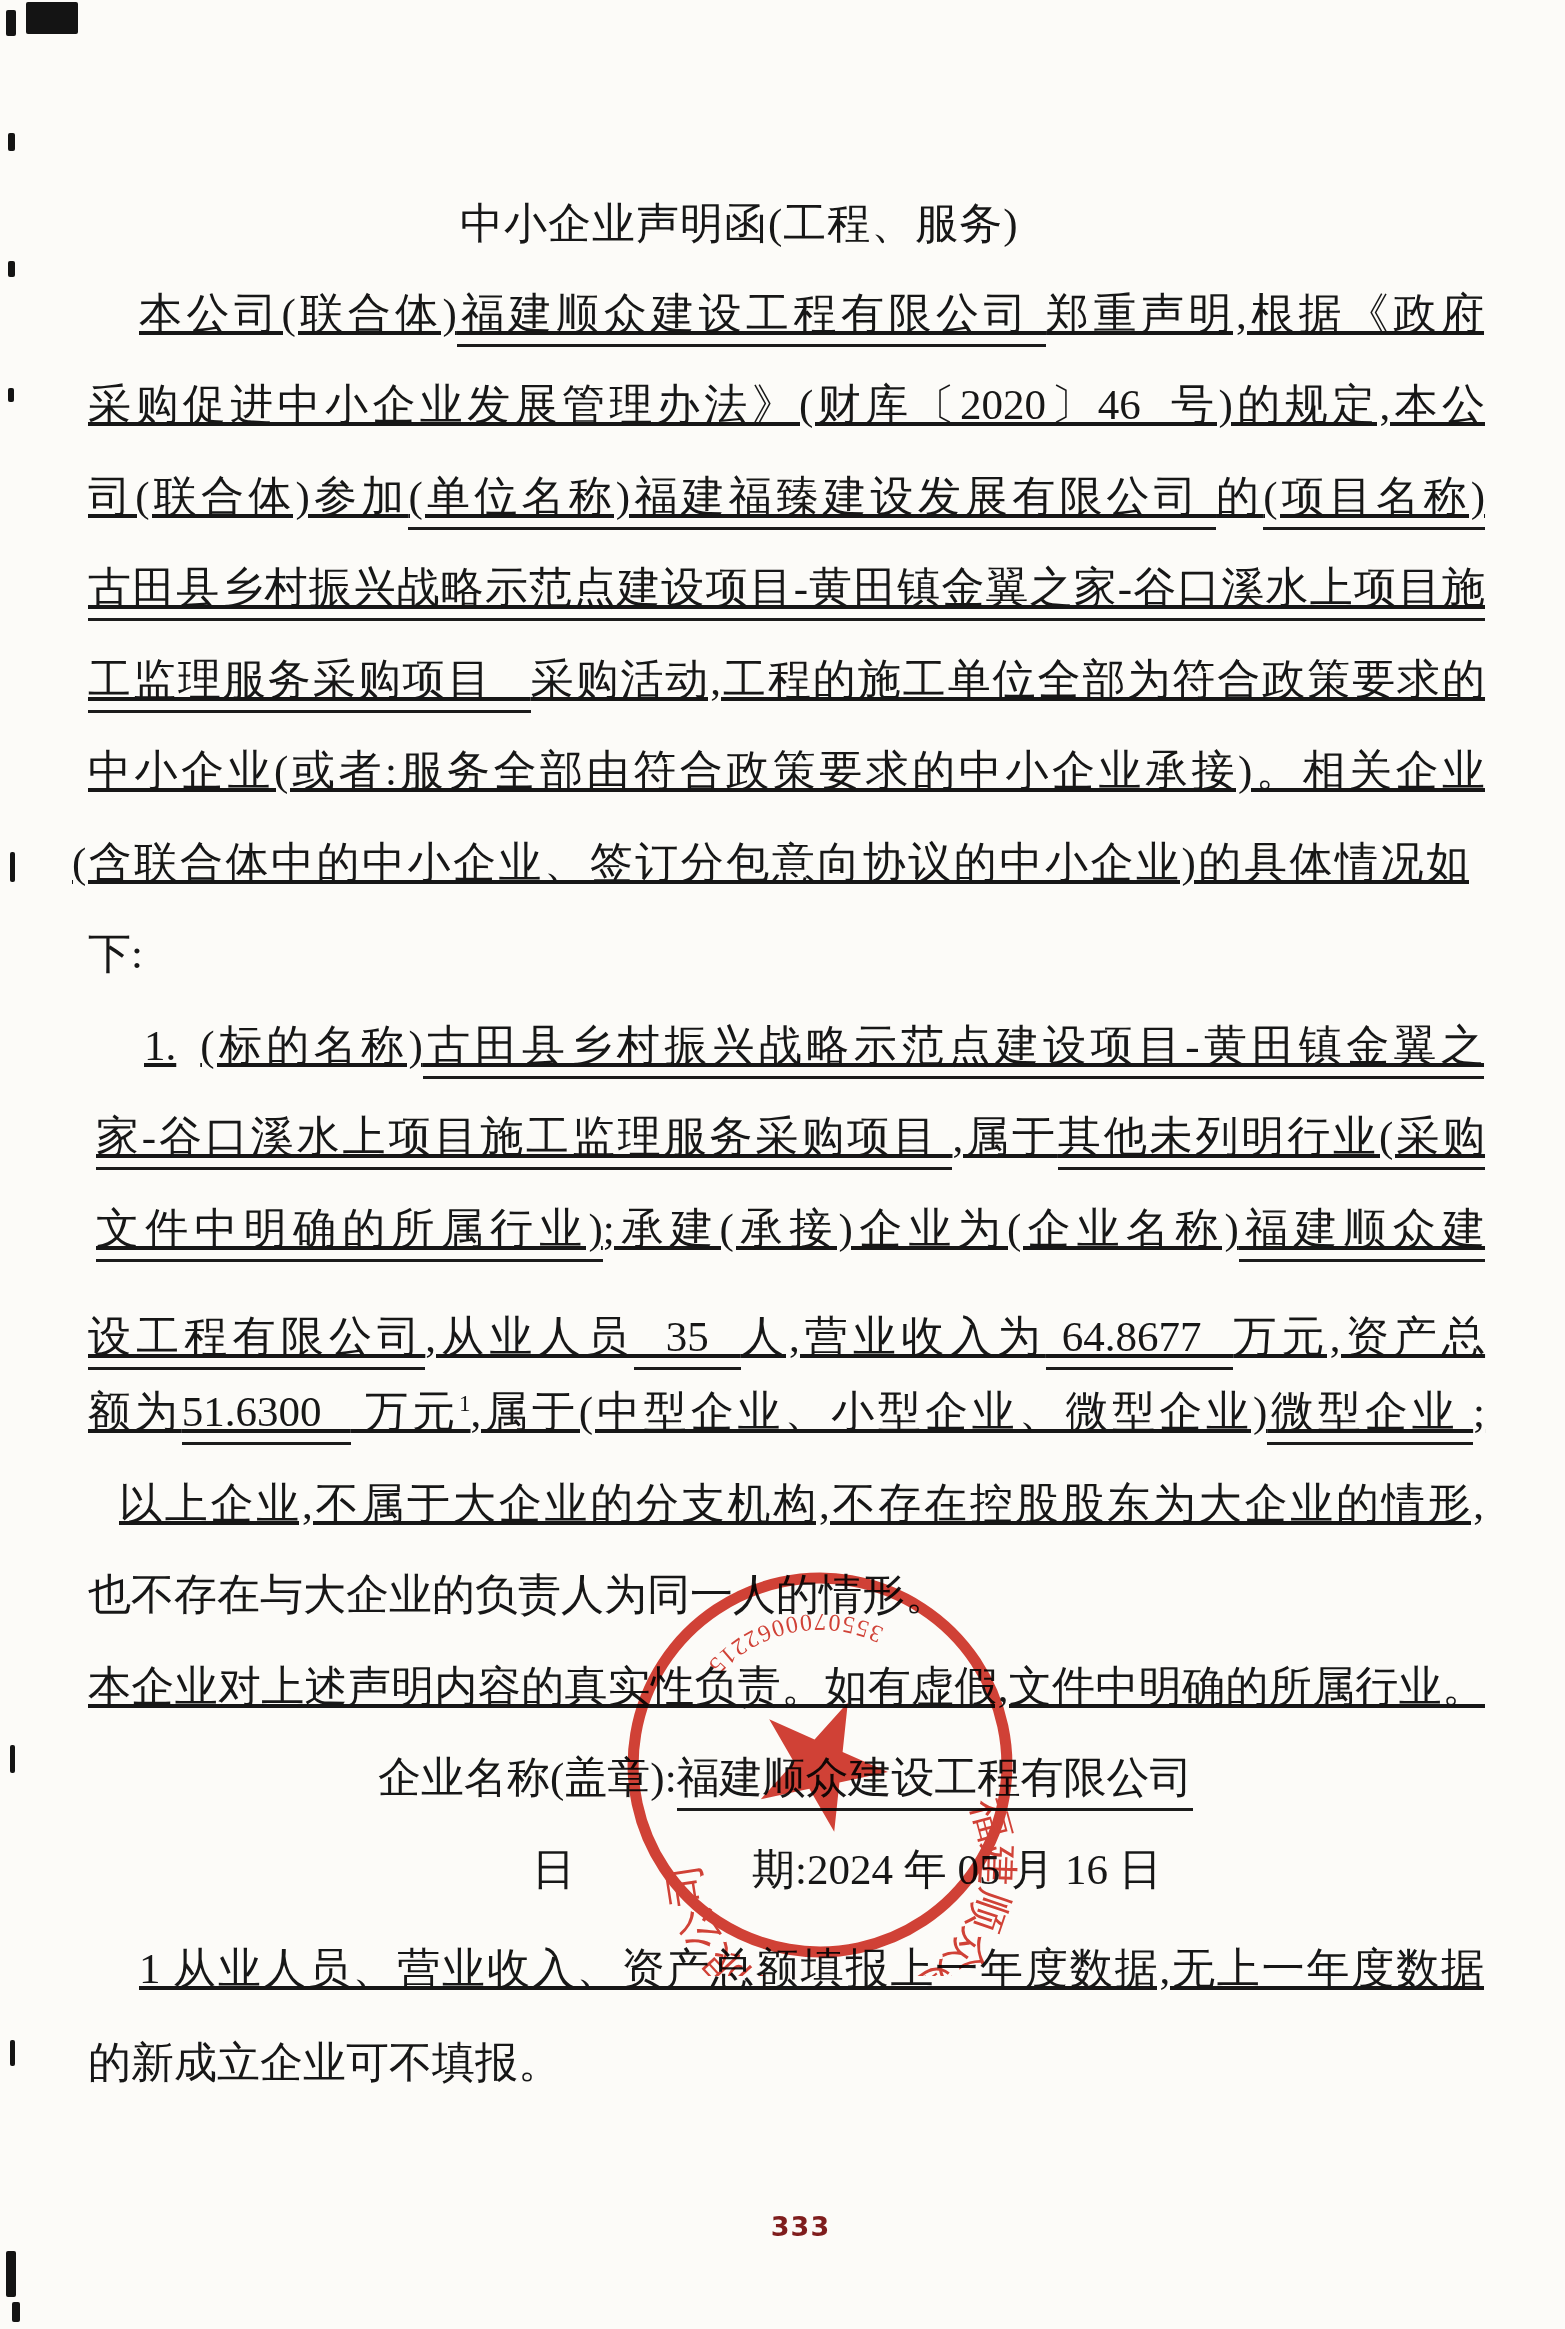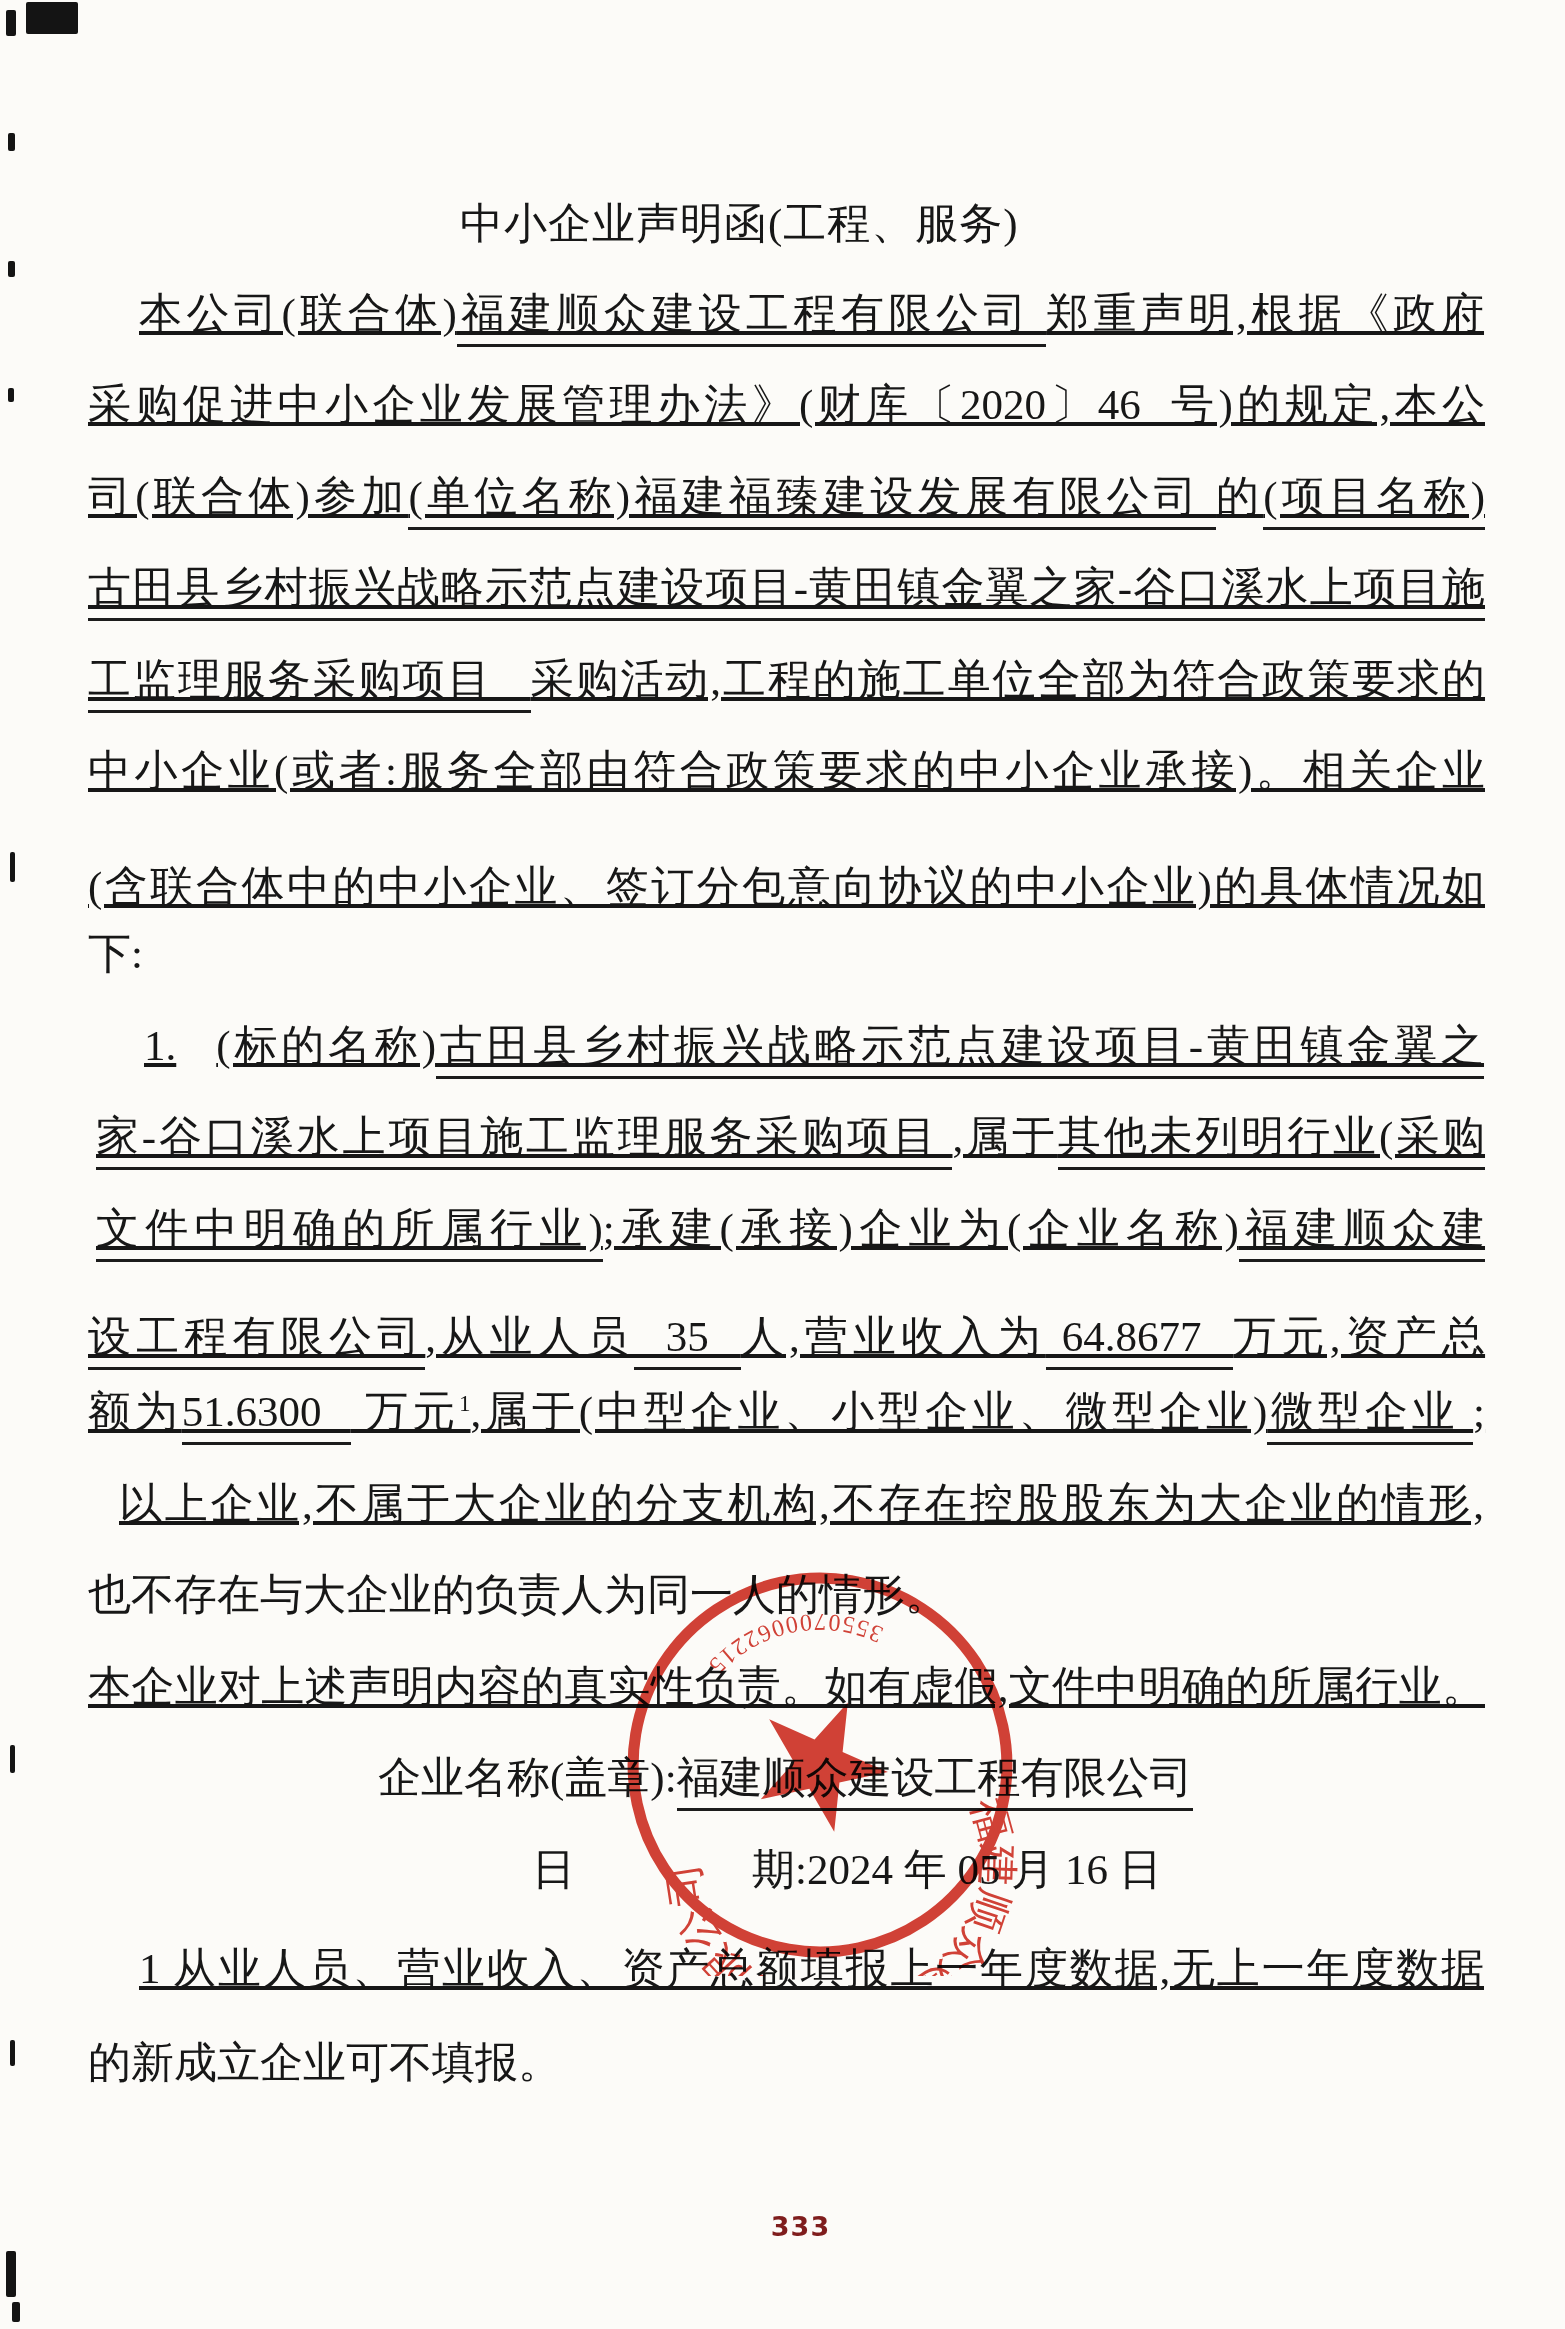--- a/index.html
+++ b/index.html
@@ -37,23 +37,23 @@
 
   <div class="title">中小企业声明函(工程、服务)</div>
 
   <div>
       <div class="line just" style="left: 139px; top: 287px; width: 1345px;"><span>本公司(联合体)</span><span class="u">福建顺众建设工程有限公司&nbsp;</span><span>郑重声明,根据《政府</span></div>
       <div class="line just" style="left: 88px; top: 378px; width: 1397px;"><span>采购促进中小企业发展管理办法》(财库〔2020〕46&nbsp;&nbsp;号)的规定,本公</span></div>
       <div class="line just" style="left: 88px; top: 470px; width: 1397px;"><span>司(联合体)参加</span><span class="u">(单位名称)福建福臻建设发展有限公司&nbsp;</span><span>的</span><span class="u">(项目名称)</span></div>
       <div class="line just" style="left: 88px; top: 561px; width: 1397px;"><span class="u">古田县乡村振兴战略示范点建设项目-黄田镇金翼之家-谷口溪水上项目施</span></div>
       <div class="line just" style="left: 88px; top: 653px; width: 1397px;"><span class="u">工监理服务采购项目&nbsp;&nbsp;&nbsp;</span><span>采购活动,工程的施工单位全部为符合政策要求的</span></div>
       <div class="line just" style="left: 88px; top: 744px; width: 1397px;"><span>中小企业(或者:服务全部由符合政策要求的中小企业承接)。相关企业</span></div>
-      <div class="line just" style="left: 88px; top: 836px; width: 1397px; margin-top: 24px;"><span>(含联合体中的中小企业、签订分包意向协议的中小企业)的具体情况如</span></div>
+      <div class="line just" style="left: 72px; top: 836px; width: 1397px;"><span>(含联合体中的中小企业、签订分包意向协议的中小企业)的具体情况如</span></div>
       <div class="line" style="left: 88px; top: 927px;"><span>下:</span></div>
-      <div class="line just" style="left: 144px; top: 1019px; width: 1340px;"><span>1.</span><span style="margin-left: 40px;">(标的名称)</span><span class="u">古田县乡村振兴战略示范点建设项目-黄田镇金翼之</span></div>
+      <div class="line just" style="left: 144px; top: 1019px; width: 1340px;"><span>1.</span><span style="margin-left: 24px;">(标的名称)</span><span class="u">古田县乡村振兴战略示范点建设项目-黄田镇金翼之</span></div>
       <div class="line just" style="left: 96px; top: 1110px; width: 1389px;"><span class="u">家-谷口溪水上项目施工监理服务采购项目&nbsp;</span><span>,属于</span><span class="u">其他未列明行业(采购</span></div>
       <div class="line just" style="left: 96px; top: 1202px; width: 1389px;"><span class="u">文件中明确的所属行业)</span><span>;承建(承接)企业为(企业名称)</span><span class="u">福建顺众建</span></div>
       <div class="line just" style="left: 88px; top: 1294px; width: 1397px; margin-top: 16px;"><span class="u">设工程有限公司</span><span>,从业人员</span><span class="u">&nbsp;&nbsp;35&nbsp;&nbsp;</span><span>人,营业收入为</span><span class="u">&nbsp;64.8677&nbsp;&nbsp;</span><span>万元,资产总</span></div>
       <div class="line just" style="left: 88px; top: 1385px; width: 1397px;"><span>额为</span><span class="u">51.6300&nbsp;&nbsp;</span><span>&nbsp;万元</span><span class="sup">1</span><span>,属于(中型企业、小型企业、微型企业)</span><span class="u">微型企业&nbsp;</span><span>;</span></div>
       <div class="line just" style="left: 119px; top: 1477px; width: 1365px;"><span>以上企业,不属于大企业的分支机构,不存在控股股东为大企业的情形,</span></div>
       <div class="line" style="left: 88px; top: 1568px;"><span>也不存在与大企业的负责人为同一人的情形。</span></div>
       <div class="line just" style="left: 88px; top: 1660px; width: 1397px;"><span>本企业对上述声明内容的真实性负责。如有虚假,文件中明确的所属行业。</span></div>
       <div class="line" style="left: 378px; top: 1751px;"><span>企业名称(盖章):</span><span class="u">福建顺众建设工程有限公司</span></div>
       <div class="line" style="left: 532px; top: 1843px;"><span>日</span><span style="margin-left: 177px;">期:2024 年 05 月 16 日</span></div>
       <div class="line just" style="left: 139px; top: 1942px; width: 1345px;"><span>1 从业人员、营业收入、资产总额填报上一年度数据,无上一年度数据</span></div>

